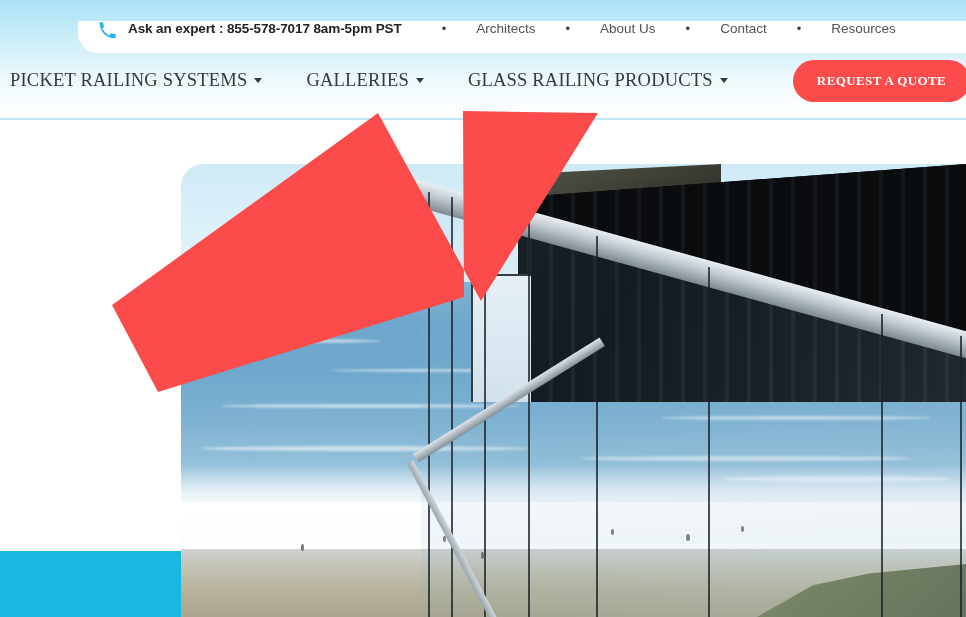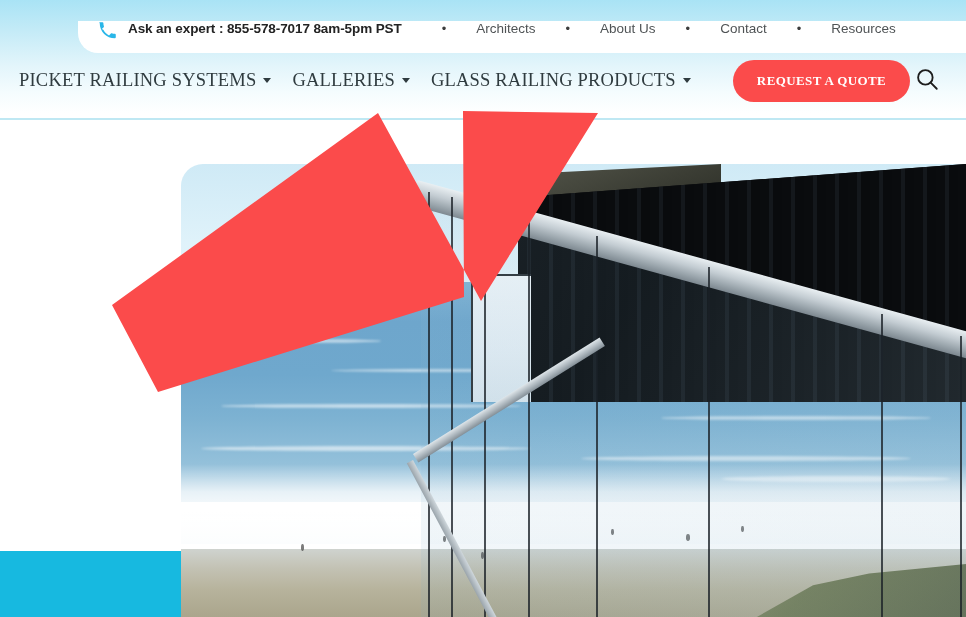--- a/index.html
+++ b/index.html
@@ -68,22 +68,23 @@
     white-space:nowrap;
     text-decoration:none;
     padding:0 16px;
   }
 
   
   .mainnav {
     position:absolute; left:0; top:41px;
     width:966px; height:79px;
     display:flex; align-items:center;
-    padding-left:19px;
+    padding-left:10px;
     z-index:3;
+    gap:23px;
   }
   .nav-item {
     display:flex; align-items:center;
     font-family:"Liberation Serif", serif;
     font-size:18.5px;
     color:#2f3b3f;
     letter-spacing:0.2px;
     white-space:nowrap;
     margin-right:21px;
     cursor:pointer;

